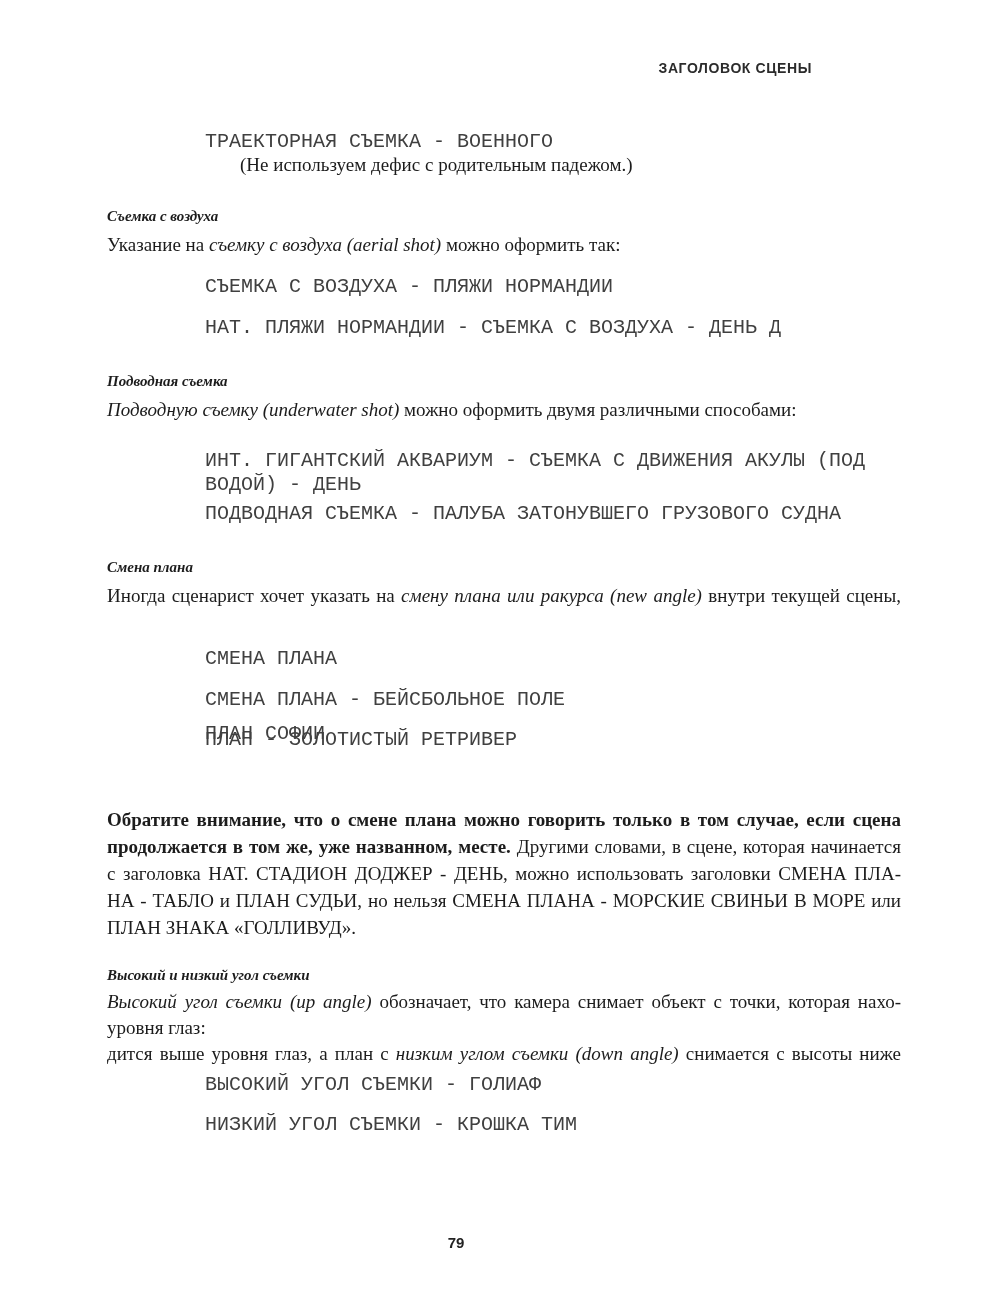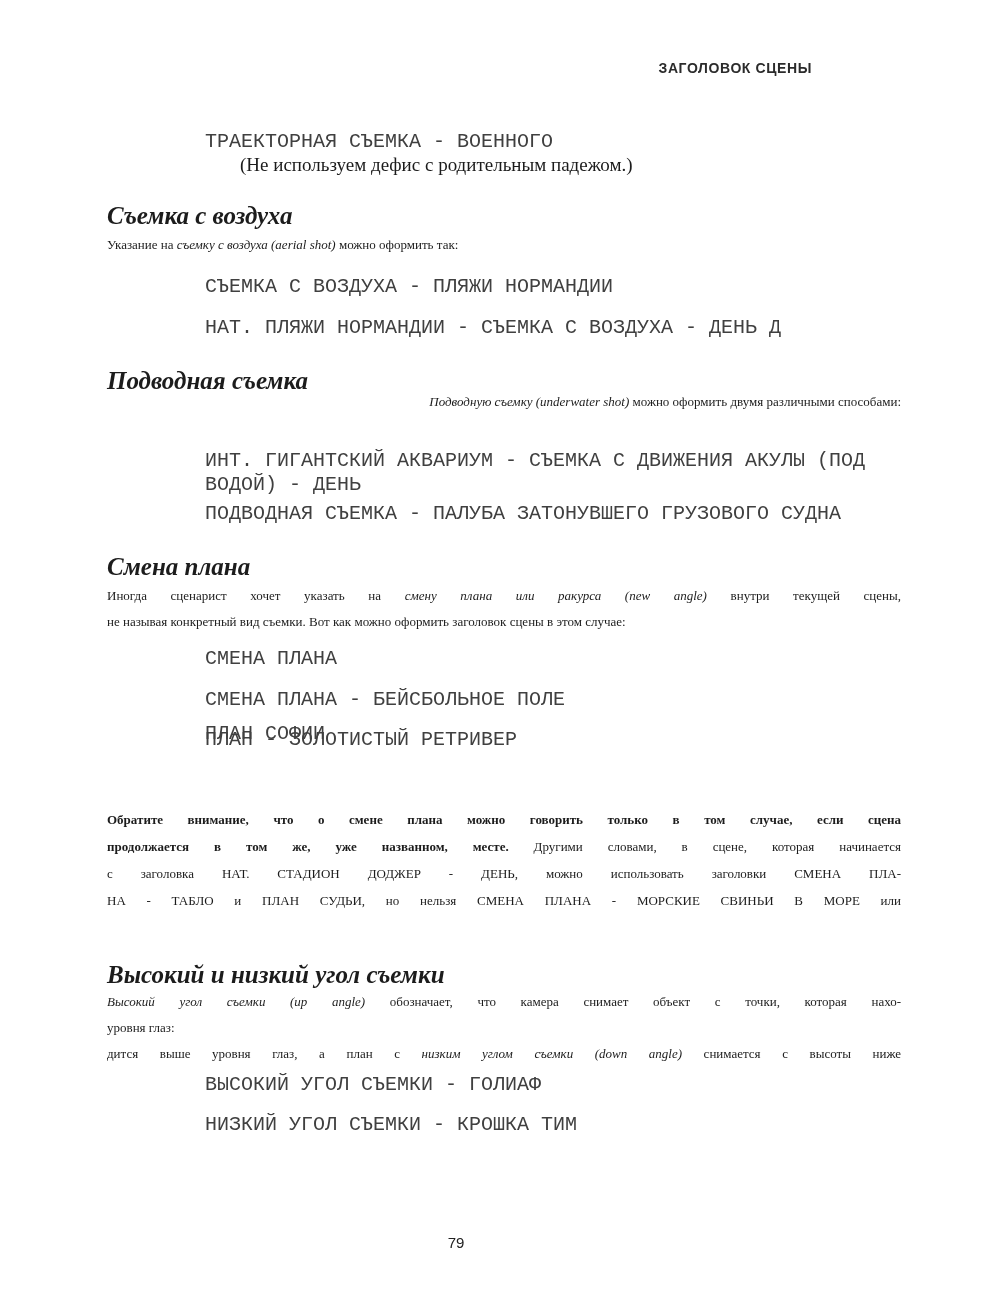--- a/index.html
+++ b/index.html
@@ -23,34 +23,34 @@
     color:#2b2b2b;
   }
   .page-number{
     position:absolute;
     top:1234px;
     left:0;
     width:100%;
     text-align:center;
     font-family:"Liberation Sans","DejaVu Sans",sans-serif;
     font-size:15px;
-    font-weight:400;
+    font-weight:700;
     color:#222222;
   }
   .block{
     position:absolute;
     left:107px;
     width:794px;
     font-family:Liberation Serif, serif;
   }
-  .para{font-size:13px;line-height:26px;}
+  .para{font-size:19px;line-height:26px;}
   .para .line.just{text-align:justify;text-align-last:justify;}
   .para.lh27{line-height:27px;}
   .heading{
-    font-size:25px;
+    font-size:15px;
     line-height:28px;
     font-weight:700;
     font-style:italic;
   }
   .mono{
     left:205px;
     width:auto;
     font-family:"Liberation Mono","DejaVu Sans Mono",monospace;
     font-size:20px;
     line-height:24px;
@@ -68,21 +68,21 @@
   .bd{font-weight:700;}
 
   
   [data-block="mono-trajectory"]{top:130px;}
   [data-block="note-genitive"]{top:152px;}
   [data-block="h-aerial"]{top:202px;}
   [data-block="p-aerial"]{top:232px;}
   [data-block="mono-aerial-1"]{top:275px;}
   [data-block="mono-aerial-2"]{top:316px;}
   [data-block="h-underwater"]{top:367px;}
-  [data-block="p-underwater"]{top:389px;text-align:right;}
+  [data-block="p-underwater"]{top:397px;}
   [data-block="mono-underwater-1"]{top:440px;margin-top:9px;}
   [data-block="mono-underwater-2"]{top:502px;}
   [data-block="h-newangle"]{top:553px;}
   [data-block="p-newangle"]{top:583px;}
   [data-block="mono-newangle-1"]{top:647px;}
   [data-block="mono-newangle-2"]{top:688px;}
   [data-block="mono-newangle-3"]{top:728px;}
   [data-block="mono-newangle-4"]{top:722px;}
   [data-block="p-attention"]{top:806px;}
   [data-block="h-angles"]{top:961px;}
@@ -107,31 +107,31 @@
       <div data-block="mono-aerial-2" class="block mono"><div>НАТ. ПЛЯЖИ НОРМАНДИИ - СЪЕМКА С ВОЗДУХА - ДЕНЬ Д</div></div>
       <div data-block="h-underwater" class="block heading">Подводная съемка</div>
       <div data-block="p-underwater" class="block para">
         <div class="line"><span class="it">Подводную съемку (underwater shot)</span><span> можно оформить двумя различными способами:</span></div>
       </div>
       <div data-block="mono-underwater-1" class="block mono"><div>ИНТ. ГИГАНТСКИЙ АКВАРИУМ - СЪЕМКА С ДВИЖЕНИЯ АКУЛЫ (ПОД</div><div>ВОДОЙ) - ДЕНЬ</div></div>
       <div data-block="mono-underwater-2" class="block mono"><div>ПОДВОДНАЯ СЪЕМКА - ПАЛУБА ЗАТОНУВШЕГО ГРУЗОВОГО СУДНА</div></div>
       <div data-block="h-newangle" class="block heading">Смена плана</div>
       <div data-block="p-newangle" class="block para">
         <div class="line just"><span>Иногда сценарист хочет указать на </span><span class="it">смену плана или ракурса (new angle)</span><span> внутри текущей сцены,</span></div>
-        <div class="line"><span>не называя конкретный вид съемки. Вот как можно оформить заголовок сцены в этом случае:</span></div>
       </div>
       <div data-block="mono-newangle-1" class="block mono"><div>СМЕНА ПЛАНА</div></div>
       <div data-block="mono-newangle-2" class="block mono"><div>СМЕНА ПЛАНА - БЕЙСБОЛЬНОЕ ПОЛЕ</div></div>
       <div data-block="mono-newangle-3" class="block mono"><div>ПЛАН - ЗОЛОТИСТЫЙ РЕТРИВЕР</div></div>
       <div data-block="mono-newangle-4" class="block mono"><div>ПЛАН СОФИИ</div></div>
       <div data-block="p-attention" class="block para lh27">
         <div class="line just"><span class="bd">Обратите внимание, что о смене плана можно говорить только в том случае, если сцена</span></div>
         <div class="line just"><span class="bd">продолжается в том же, уже названном, месте.</span><span> Другими словами, в сцене, которая начинается</span></div>
         <div class="line just"><span>с заголовка НАТ. СТАДИОН ДОДЖЕР - ДЕНЬ, можно использовать заголовки СМЕНА ПЛА-</span></div>
         <div class="line just"><span>НА - ТАБЛО и ПЛАН СУДЬИ, но нельзя СМЕНА ПЛАНА - МОРСКИЕ СВИНЬИ В МОРЕ или</span></div>
+        <div class="line"><span>ПЛАН ЗНАКА «ГОЛЛИВУД».</span></div>
       </div>
       <div data-block="h-angles" class="block heading">Высокий и низкий угол съемки</div>
       <div data-block="p-angles" class="block para">
         <div class="line just"><span class="it">Высокий угол съемки (up angle)</span><span> обозначает, что камера снимает объект с точки, которая нахо-</span></div>
         <div class="line"><span>уровня глаз:</span></div>
         <div class="line just"><span>дится выше уровня глаз, а план с </span><span class="it">низким углом съемки (down angle)</span><span> снимается с высоты ниже</span></div>
       </div>
       <div data-block="mono-angles-1" class="block mono"><div>ВЫСОКИЙ УГОЛ СЪЕМКИ - ГОЛИАФ</div></div>
       <div data-block="mono-angles-2" class="block mono"><div>НИЗКИЙ УГОЛ СЪЕМКИ - КРОШКА ТИМ</div></div>
     </div>

